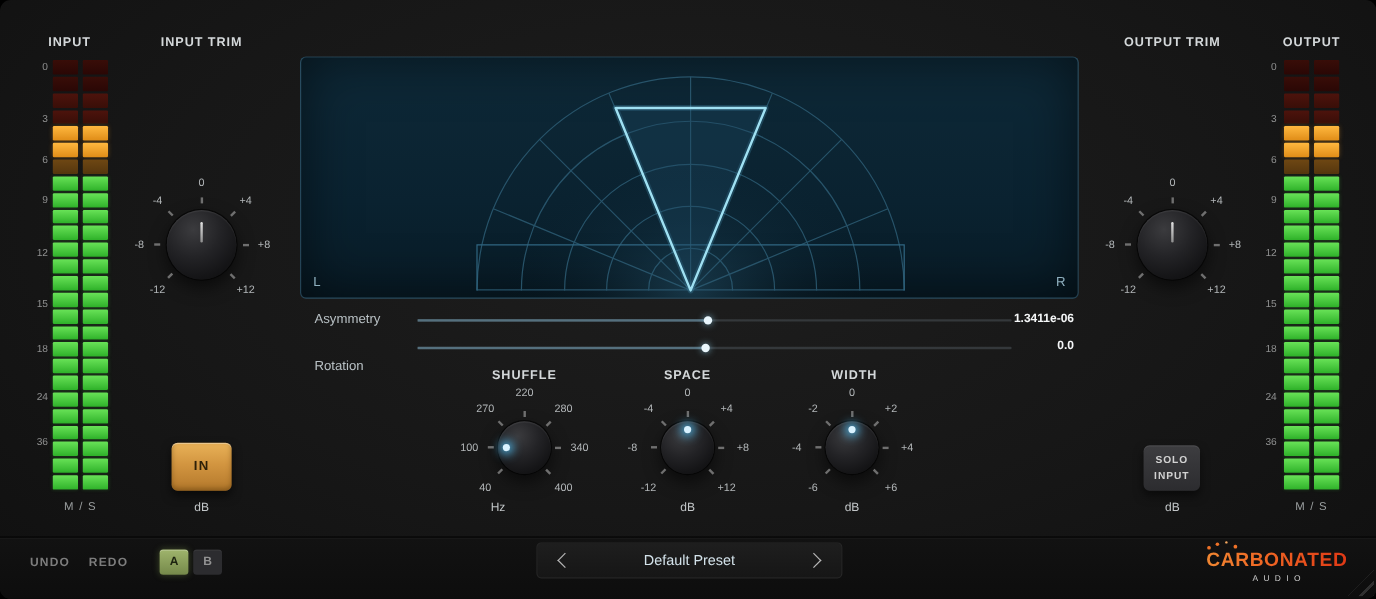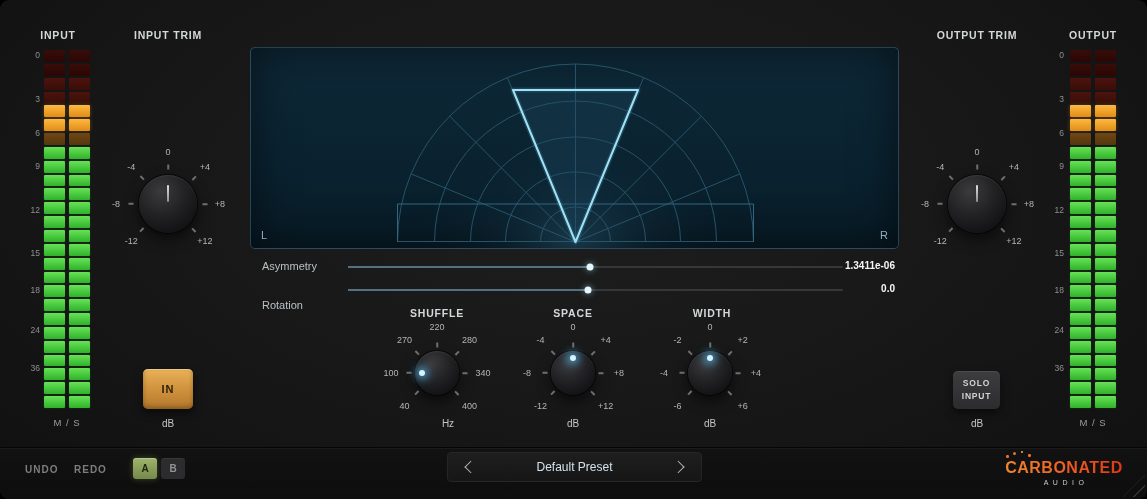--- a/index.html
+++ b/index.html
@@ -292,21 +292,21 @@
       <span class="tick-label" style="left: 9px; top: 55px;">100</span>
       <span class="tick-mark" style="left: 27px; top: 55px; transform: translate(-50%, -50%) rotate(-90deg);"></span>
       <span class="tick-label" style="left: 101px; top: 55px;">340</span>
       <span class="tick-mark" style="left: 83px; top: 55px; transform: translate(-50%, -50%) rotate(90deg);"></span>
       <span class="tick-label" style="left: 22.4731px; top: 87.5269px;">40</span>
       <span class="tick-mark" style="left: 35.201px; top: 74.799px; transform: translate(-50%, -50%) rotate(-135deg);"></span>
       <span class="tick-label" style="left: 87.5269px; top: 87.5269px;">400</span>
       <span class="tick-mark" style="left: 74.799px; top: 74.799px; transform: translate(-50%, -50%) rotate(135deg);"></span>
       <span class="knob-dot" style="left: 40px; top: 55px;"></span>
     </div>
-  <div class="abs unit-label" style="left:418px;top:418px;width:60px;">Hz</div>
+  <div class="abs unit-label" style="left:385px;top:418px;width:60px;">Hz</div>
 
   <div class="abs section-title" style="left:513px;top:307px;width:120px;">SPACE</div>
   <div class="knob-wrap knob-small" style="left:518px;top:318px;">
     <div class="knob-face knob-face-small"></div>
   <span class="tick-label" style="left: 55px; top: 9px;">0</span>
       <span class="tick-mark" style="left: 55px; top: 27px; transform: translate(-50%, -50%) rotate(0deg);"></span>
       <span class="tick-label" style="left: 22.4731px; top: 22.4731px;">-4</span>
       <span class="tick-mark" style="left: 35.201px; top: 35.201px; transform: translate(-50%, -50%) rotate(-45deg);"></span>
       <span class="tick-label" style="left: 87.5269px; top: 22.4731px;">+4</span>
       <span class="tick-mark" style="left: 74.799px; top: 35.201px; transform: translate(-50%, -50%) rotate(45deg);"></span>

